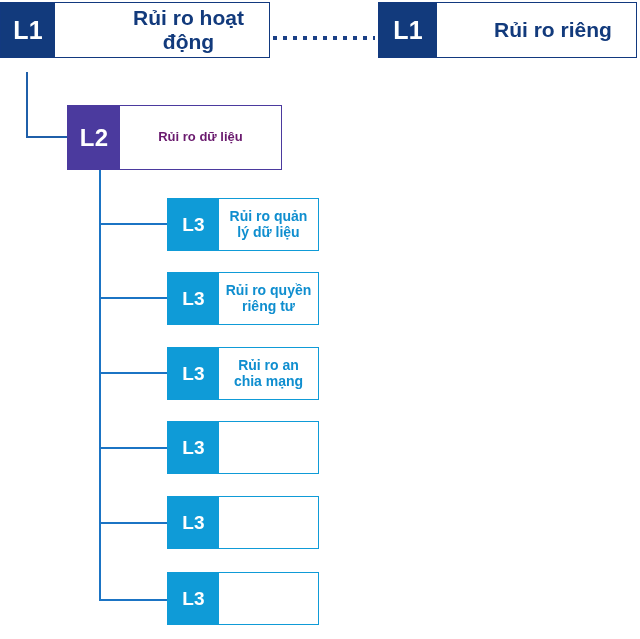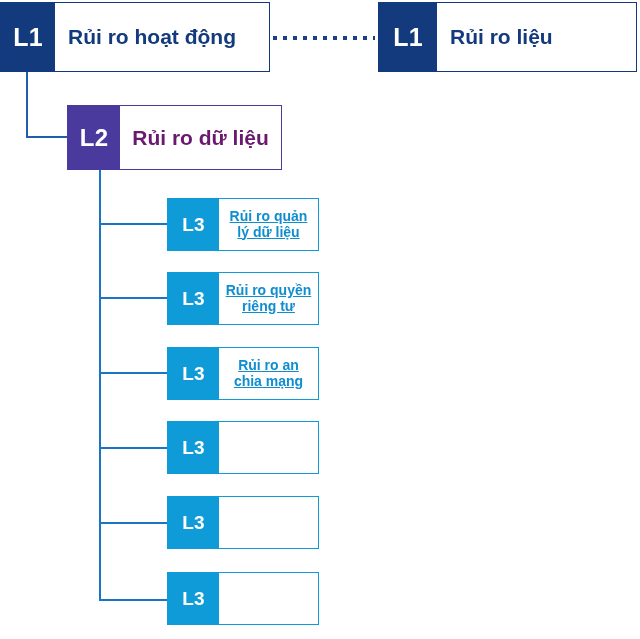--- a/index.html
+++ b/index.html
@@ -45,21 +45,22 @@
     flex: 1 1 auto;
     text-align: center;
     font-weight: bold;
     line-height: 1.12;
     padding: 0 4px;
   }
 
   
   .l1 {
     border: 1px solid #12397f;
-    height: 70px;
+    height: 56px;
+    gap: 44px;
   }
   .l1 .tag {
     background: #123A7C;
     width: 54px;
     font-size: 25px;
   }
   .l1 .label {
     color: #123A7C;
     font-size: 21px;
     background: #ffffff;
@@ -75,42 +76,41 @@
     border: 1px solid #4b3a9e;
     height: 65px;
   }
   .l2 .tag {
     background: #4B3A9E;
     width: 52px;
     font-size: 24px;
   }
   .l2 .label {
     color: #6A1A6E;
-    font-size: 21px;
+    font-size: 13px;
     background: #ffffff;
   }
   #l2-data { left: 67px; top: 105px; width: 215px; }
 
   
   .l3 {
     border: 1px solid #0f9bd7;
     height: 53px;
     width: 152px;
     left: 167px;
   }
   .l3 .tag {
     background: #0F9BD7;
     width: 51px;
     font-size: 19px;
   }
   .l3 .label {
     color: #0F8ECF;
     font-size: 14px;
     background: #ffffff;
-    text-decoration: underline;
   }
 
   
   .conn {
     position: absolute;
     background: #1F5FA9;
   }
   .conn.navy { background: #1F5FA9; }
   .conn.blue { background: #1B74C4; }
 
@@ -133,21 +133,21 @@
 
   <div class="node l1" id="l1-operational">
     <div class="tag">L1</div>
     <div class="label">Rủi ro hoạt động</div>
   </div>
 
   <div id="dotted-link"></div>
 
   <div class="node l1" id="l1-other">
     <div class="tag">L1</div>
-    <div class="label">Rủi ro liệu</div>
+    <div class="label">Rủi ro riêng</div>
   </div>
 
   <div class="conn navy" style="left:26px; top:72px; width:2px; height:66px;"></div>
   <div class="conn navy" style="left:26px; top:136px; width:42px; height:2px;"></div>
 
   <div class="node l2" id="l2-data">
     <div class="tag">L2</div>
     <div class="label">Rủi ro dữ liệu</div>
   </div>
 

